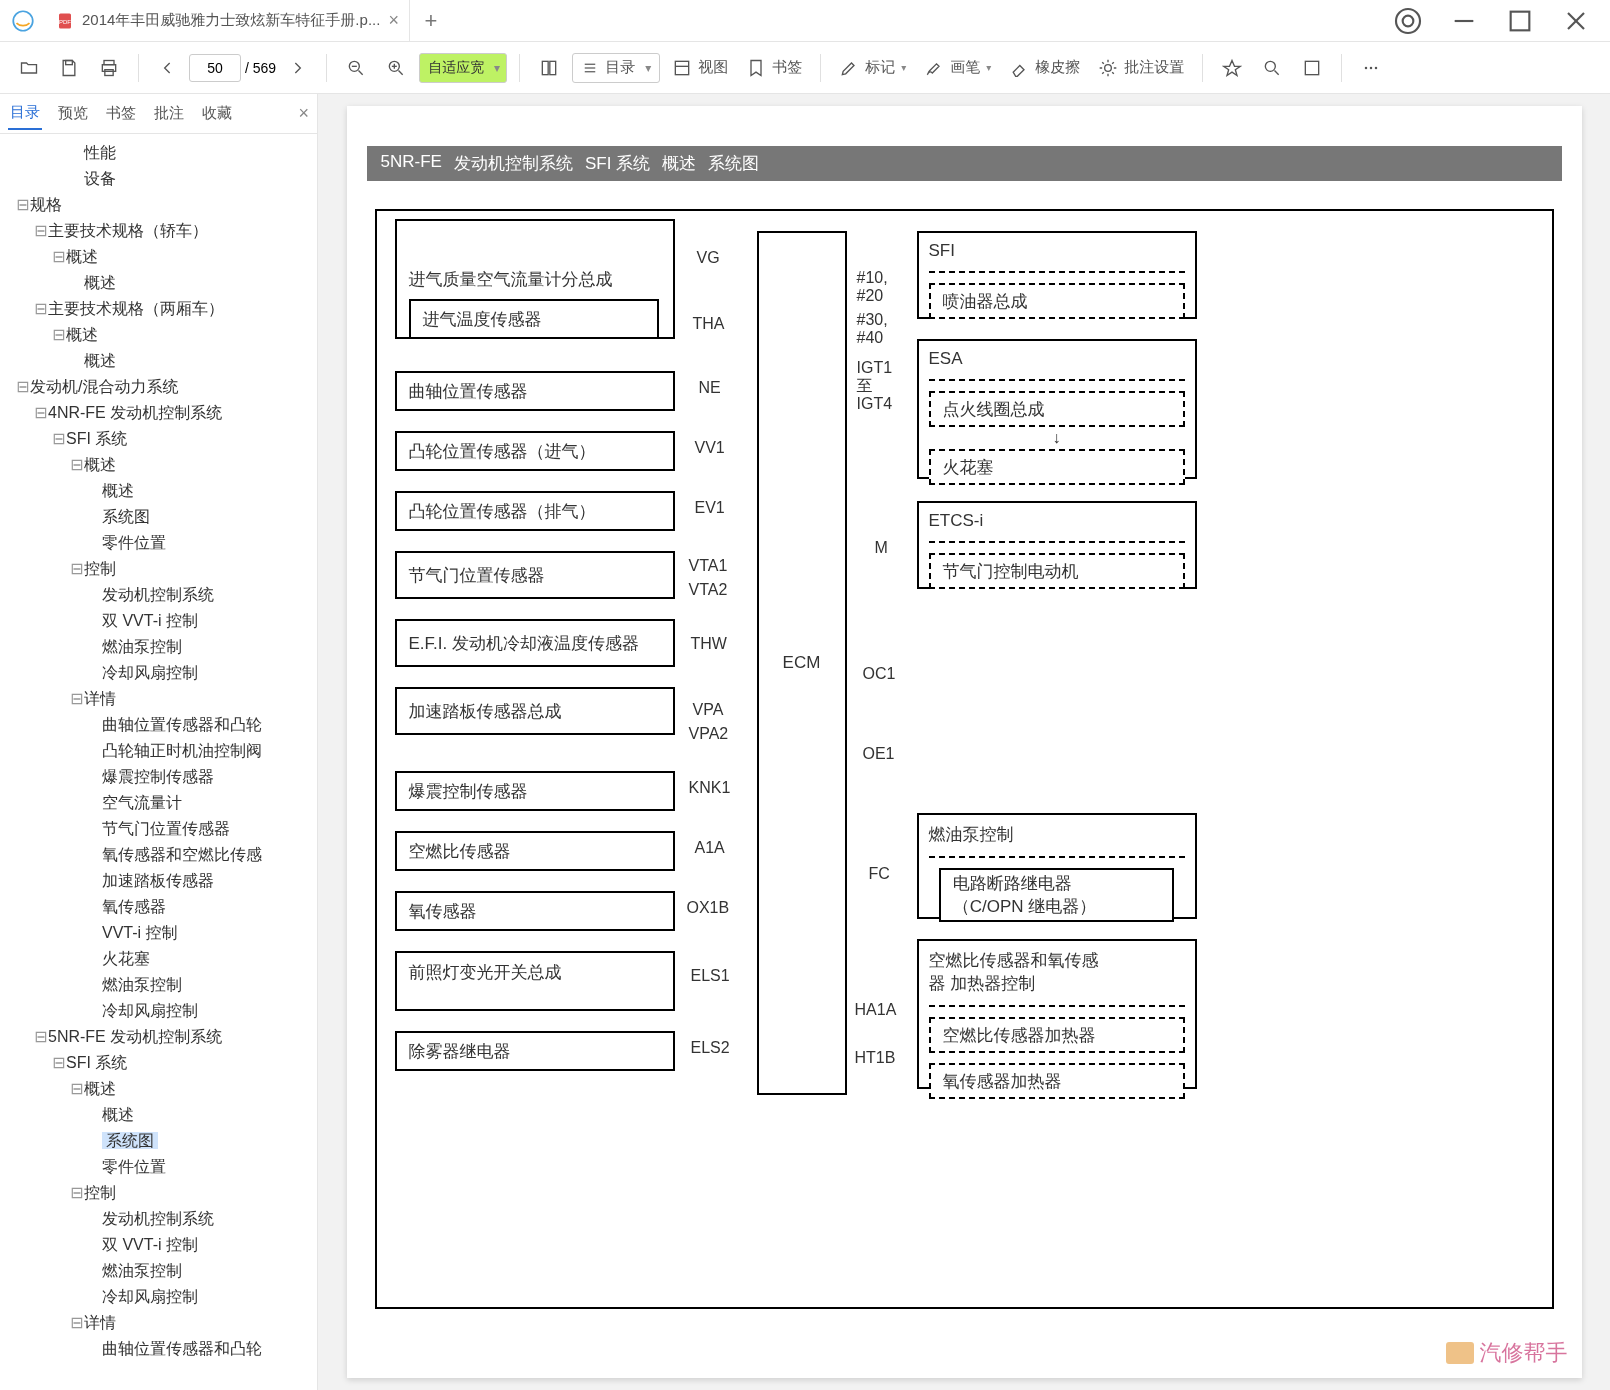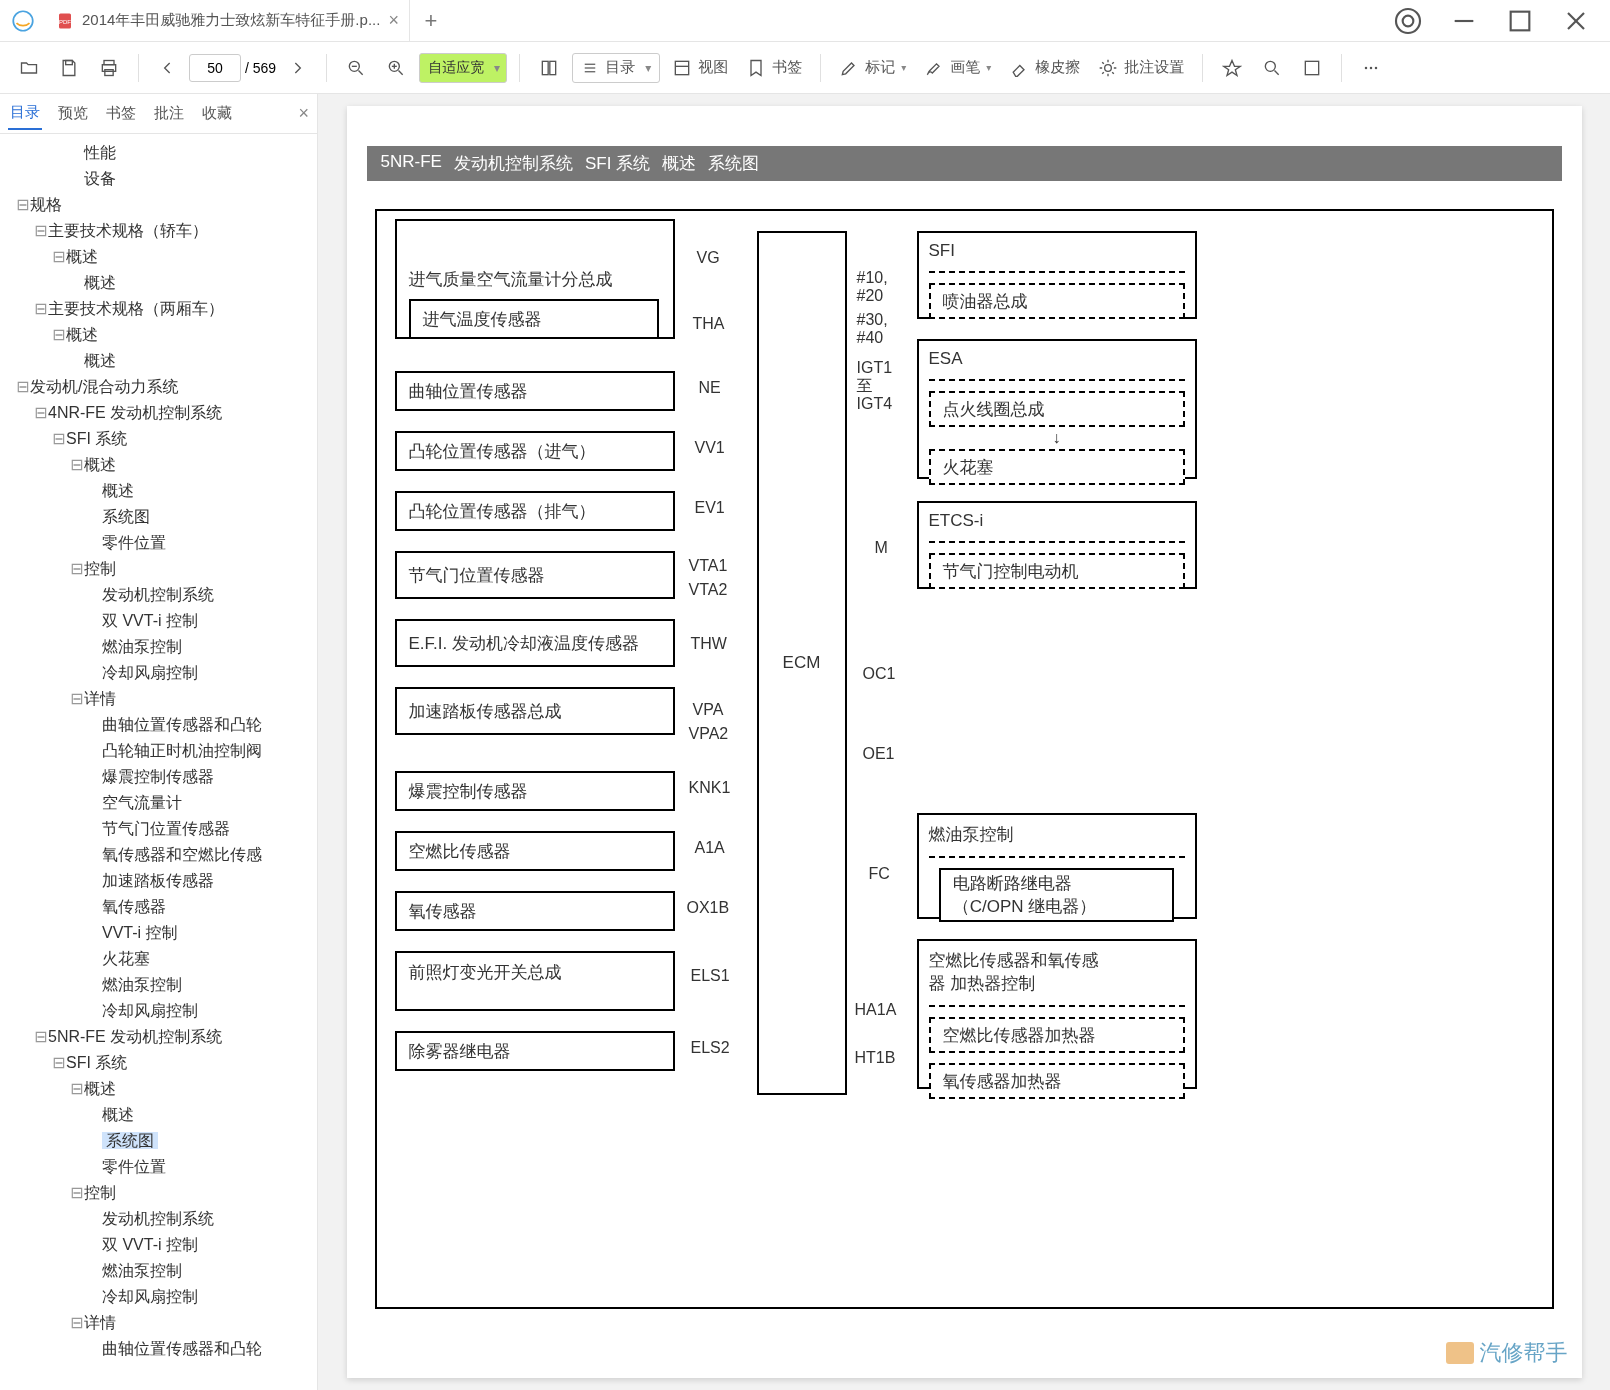--- a/index.html
+++ b/index.html
@@ -480,17 +480,17 @@
 器 加热器控制</div>
           <div class="grp-inner">
             <div class="box dashbox" style="position:static;width:100%;height:36px;margin-bottom:10px">空燃比传感器加热器</div>
             <div class="box dashbox" style="position:static;width:100%;height:36px">氧传感器加热器</div>
           </div>
         </div>
       </div>
 
       <div class="watermark">
         <span class="wm-ico"></span>
-        <span style="color:#0369a1">汽修帮手</span>
+        <span style="color:#be185d">汽修帮手</span>
       </div>
     </div>
   </div>
 </div>
 
 </body></html>

